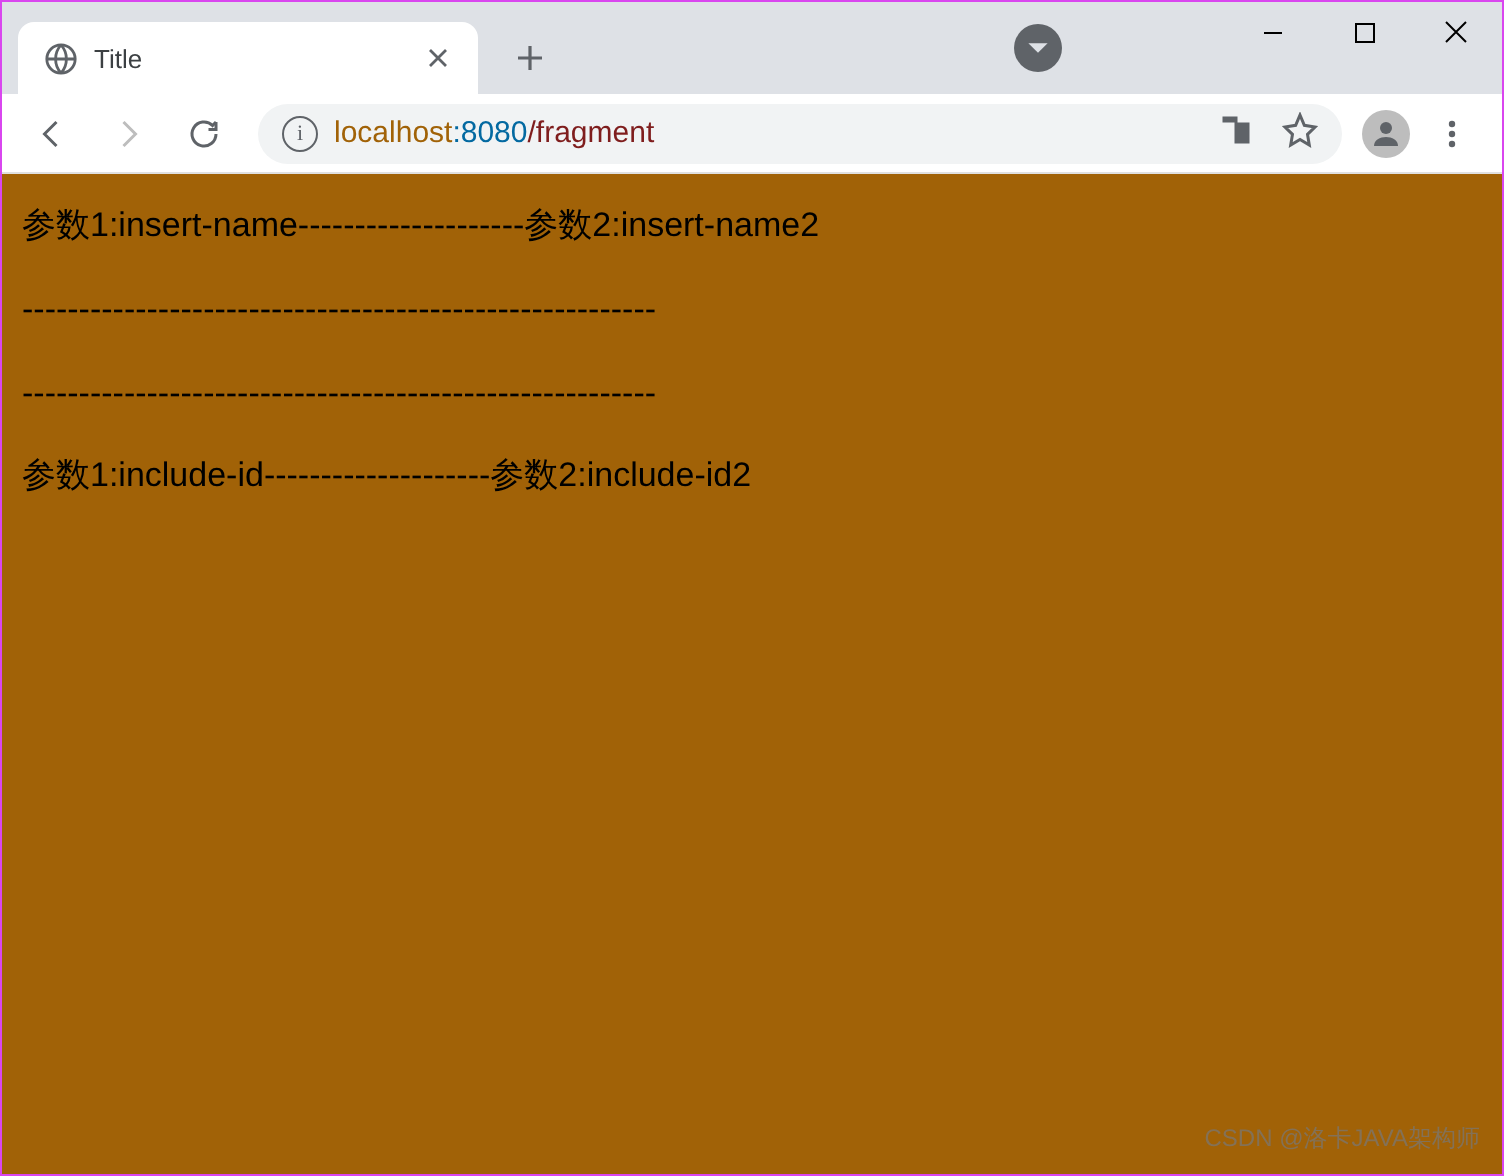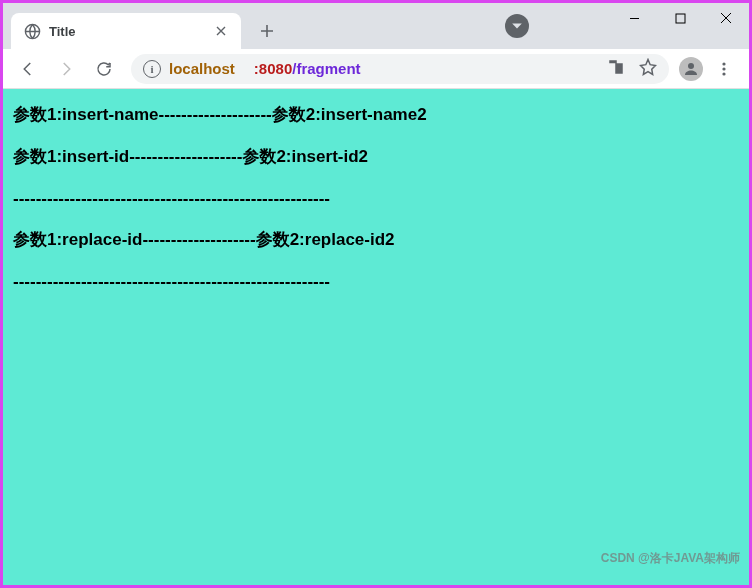--- a/index.html
+++ b/index.html
@@ -9,23 +9,22 @@
     width: 752px;
     height: 588px;
     overflow: hidden;
     position: relative;
   }
   .window {
     width: 100%;
     height: 100%;
     display: flex;
     flex-direction: column;
-    border: 3px solid #d946ef;
+    border: 1px solid #d946ef;
     background: #fff;
-    font-weight: bold;
   }
   .titlebar {
     height: 46px;
     background: #dee1e6;
     display: flex;
     align-items: flex-end;
     padding-left: 8px;
     position: relative;
   }
   .tab {
@@ -126,22 +125,22 @@
     border: 1.5px solid #5f6368;
     border-radius: 50%;
     display: flex;
     align-items: center;
     justify-content: center;
     font-size: 11px;
     color: #5f6368;
     font-family: Georgia, serif;
   }
   .url-host { color: #a16207; }
-  .url-port { color: #b91c1c; margin-left: 19px; }
-  .url-path { color: #6d28d9; margin-top: 24px; }
+  .url-port { color: #0369a1; }
+  .url-path { color: #7f1d1d; margin-top: 24px; }
   .omnibox-right {
     margin-left: auto;
     display: flex;
     align-items: center;
     gap: 14px;
   }
   .translate-icon, .star-icon { color: #5f6368; cursor: pointer; }
   .profile-icon {
     width: 24px;
     height: 24px;
@@ -156,32 +155,32 @@
     width: 34px;
     height: 34px;
     display: flex;
     align-items: center;
     justify-content: center;
     color: #5f6368;
     cursor: pointer;
   }
   .content {
     flex: 1;
-    background: #5eead4;
+    background: #a16207;
     padding: 14px 10px;
     font-size: 17px;
     color: #000;
     line-height: 1.4;
     overflow: auto;
   }
   .content p { margin-bottom: 18px; word-break: break-all; }
   .watermark {
     position: absolute;
     right: 12px;
-    bottom: 21px;
+    bottom: 10px;
     font-size: 12px;
     color: rgba(120,120,120,0.7);
     pointer-events: none;
   }
   .account-circle {
     position: absolute;
     top: 11px;
     right: 220px;
     width: 24px;
     height: 24px;
@@ -289,20 +288,19 @@
       <svg width="16" height="16" viewBox="0 0 16 16" fill="#5f6368">
           <circle cx="8" cy="3" r="1.6"></circle>
           <circle cx="8" cy="8" r="1.6"></circle>
           <circle cx="8" cy="13" r="1.6"></circle>
         </svg>
     </div>
   </div>
 
   <div class="content">
     <p>参数1:insert-name--------------------参数2:insert-name2</p>
-    <p>参数1:insert-id--------------------参数2:insert-id2</p>
     <p>--------------------------------------------------------</p>
-    <p>参数1:replace-id--------------------参数2:replace-id2</p>
     <p>--------------------------------------------------------</p>
+    <p>参数1:include-id--------------------参数2:include-id2</p>
   </div>
 
   <div class="watermark">CSDN @洛卡JAVA架构师</div>
 </div>
 
 </body></html>

